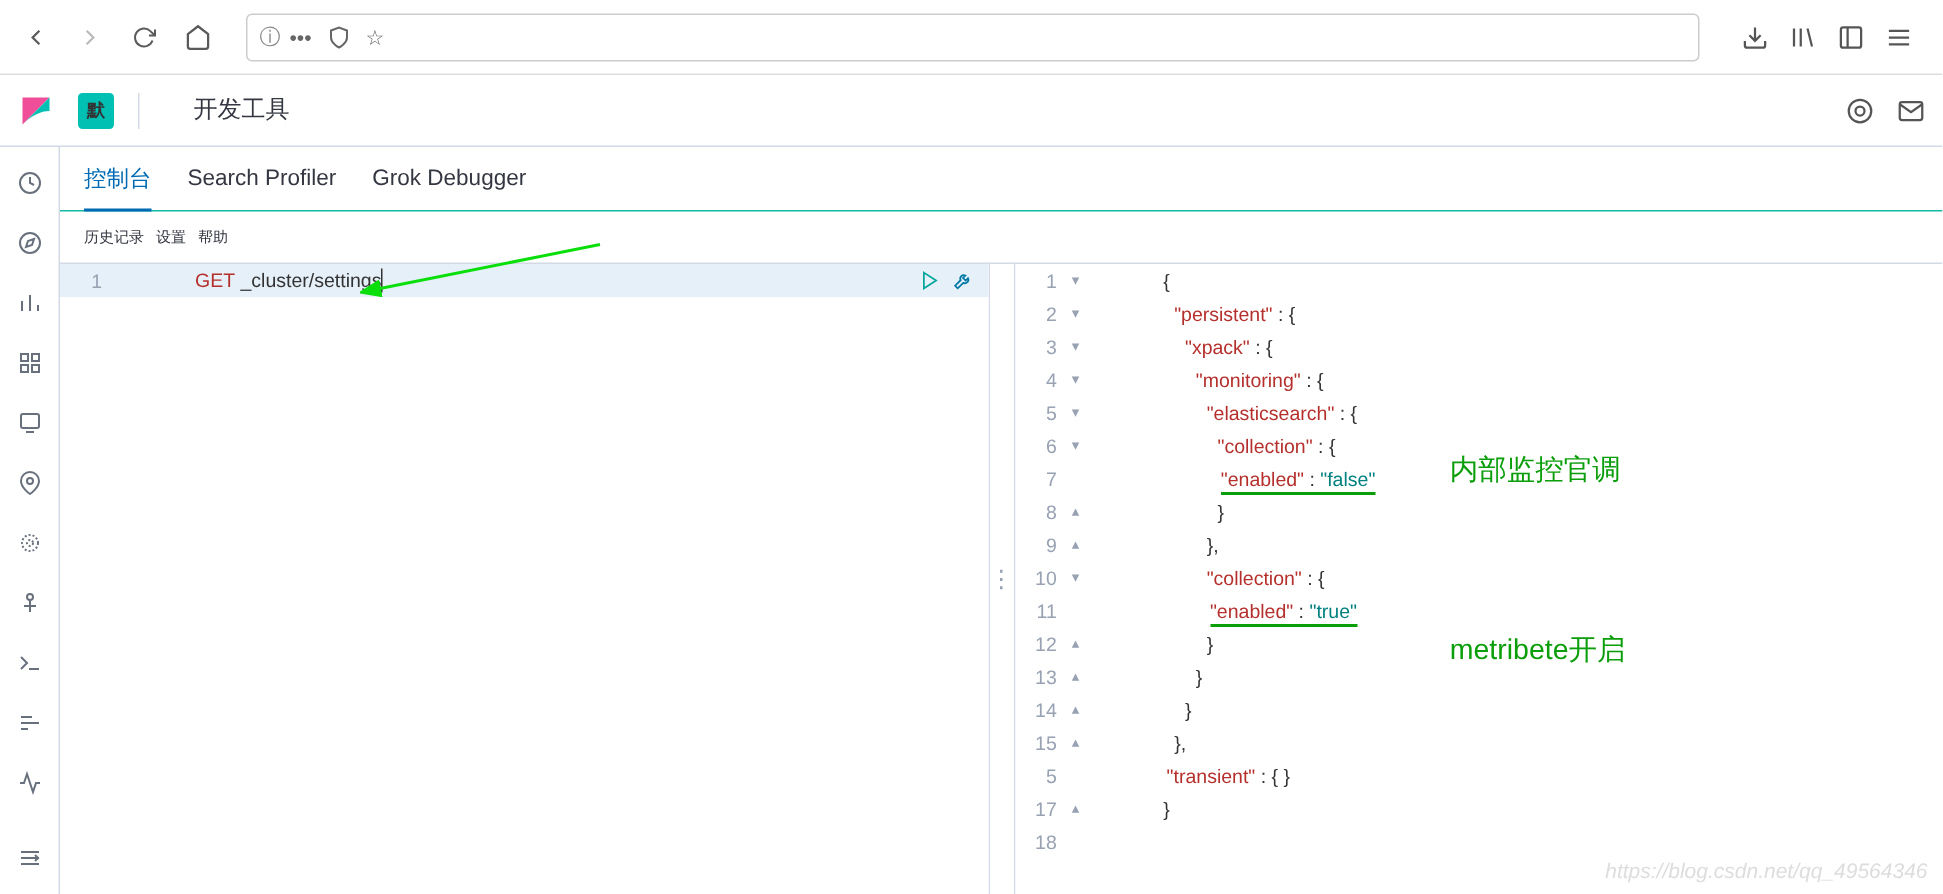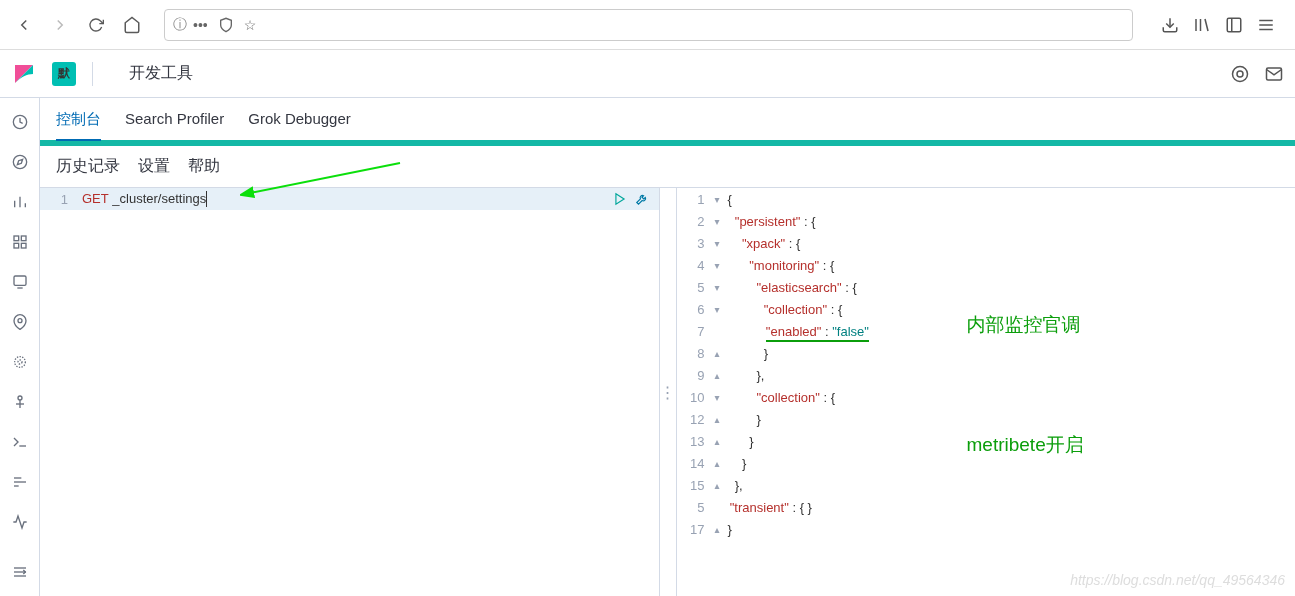--- a/index.html
+++ b/index.html
@@ -20,33 +20,33 @@
 .k-badge { width: 24px; height: 24px; background: #00bfb3; color: #333; font-size: 12px; display: flex; align-items: center; justify-content: center; border-radius: 3px; font-weight: bold; }
 .k-title { font-size: 16px; color: #343741; margin-left: 20px; }
 .k-header-right { margin-left: auto; display: flex; gap: 16px; color: #555; }
 
 .main-wrap { display: flex; height: calc(596px - 50px - 48px); }
 .kibana-sidebar { width: 40px; border-right: 1px solid #d3dae6; display: flex; flex-direction: column; align-items: center; padding-top: 14px; gap: 20px; color: #69707d; }
 .kibana-sidebar .s-icon { width: 20px; height: 20px; display: flex; align-items: center; justify-content: center; cursor: pointer; }
 .kibana-sidebar .expand { margin-top: auto; margin-bottom: 14px; }
 
 .content { flex: 1; display: flex; flex-direction: column; }
-.tabs { display: flex; gap: 24px; padding: 12px 16px 0 16px; border-bottom: 6px solid #14b8a6; }
+.tabs { display: flex; gap: 24px; padding: 12px 16px 0 16px; border-bottom: 1px solid #14b8a6; }
 .tab { padding-bottom: 10px; font-size: 15px; color: #343741; cursor: pointer; }
 .tab.active { color: #006bb4; border-bottom: 2px solid #006bb4; margin-bottom: -1px; }
 
-.toolbar { display: flex; gap: 18px; padding: 10px 16px; font-size: 16px; color: #343741; }
+.toolbar { display: flex; gap: 8px; padding: 10px 16px; font-size: 10px; color: #343741; }
 .toolbar span { cursor: pointer; }
 
 .panes { flex: 1; display: flex; position: relative; }
 .pane { flex: 1; position: relative; font-family: Consolas, Monaco, monospace; font-size: 13px; background: #fff; border-top: 1px solid #d3dae6; }
 .pane-divider { width: 18px; display: flex; align-items: center; justify-content: center; cursor: col-resize; color: #98a2b3; border-top: 1px solid #d3dae6; border-left: 1px solid #d3dae6; border-right: 1px solid #d3dae6; }
 .line { height: 22px; display: flex; align-items: center; }
 .line-num { width: 36px; text-align: right; padding-right: 8px; color: #98a2b3; user-select: none; }
-.line-content { flex: 1; padding-left: 6px; white-space: pre; }
+.line-content { flex: 1; padding-left: 6px; white-space: pre; margin-left: 48px; }
 .fold-arrow { color: #98a2b3; font-size: 10px; padding: 0 2px; }
 
 .left-pane .line:first-child { background: #e6f0f8; }
 .method { color: #b5302c; font-weight: 500; }
 .path { color: #333; }
 .cursor { border-left: 1px solid #333; height: 16px; display: inline-block; vertical-align: middle; }
 
 .left-actions { position: absolute; right: 10px; top: 4px; display: flex; gap: 8px; color: #0079a5; }
 .left-actions .play { color: #00a69b; }
 
@@ -317,20 +317,25 @@
             <div class="line-num">9</div>
             <span class="fold-arrow">▴</span>
             <div class="line-content">        <span class="punc">},</span></div>
           </div>
         <div class="line">
             <div class="line-num">10</div>
             <span class="fold-arrow">▾</span>
             <div class="line-content">        <span class="key">"collection"</span><span class="punc"> : {</span></div>
           </div>
         <div class="line">
+            <div class="line-num">11</div>
+            <span class="fold-arrow"> </span>
+            <div class="line-content">          <span class="underline"><span class="key">"enabled"</span><span class="punc"> : </span><span class="str">"true"</span></span></div>
+          </div>
+        <div class="line">
             <div class="line-num">12</div>
             <span class="fold-arrow">▴</span>
             <div class="line-content">        <span class="punc">}</span></div>
           </div>
         <div class="line">
             <div class="line-num">13</div>
             <span class="fold-arrow">▴</span>
             <div class="line-content">      <span class="punc">}</span></div>
           </div>
         <div class="line">
@@ -345,20 +350,25 @@
           </div>
         <div class="line">
             <div class="line-num">5</div>
             <span class="fold-arrow"> </span>
             <div class="line-content">  <span class="key">"transient"</span><span class="punc"> : { }</span></div>
           </div>
         <div class="line">
             <div class="line-num">17</div>
             <span class="fold-arrow">▴</span>
             <div class="line-content"><span class="punc">}</span></div>
+          </div>
+        <div class="line">
+            <div class="line-num">18</div>
+            <span class="fold-arrow"> </span>
+            <div class="line-content"></div>
           </div>
 
         <div class="annot" style="left:290px; top:124px">内部监控官调</div>
         <div class="annot" style="left:290px; top:244px">metribete开启</div>
       </div>
     </div>
   </div>
 </div>
 
 <svg class="green-arrow" width="170" height="50">

